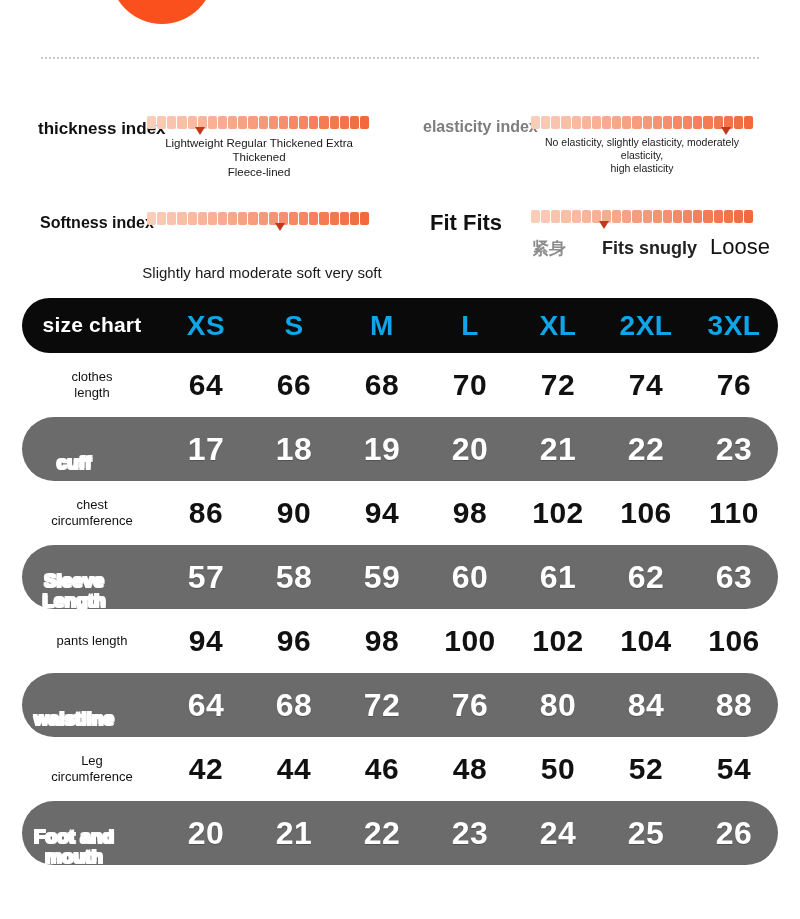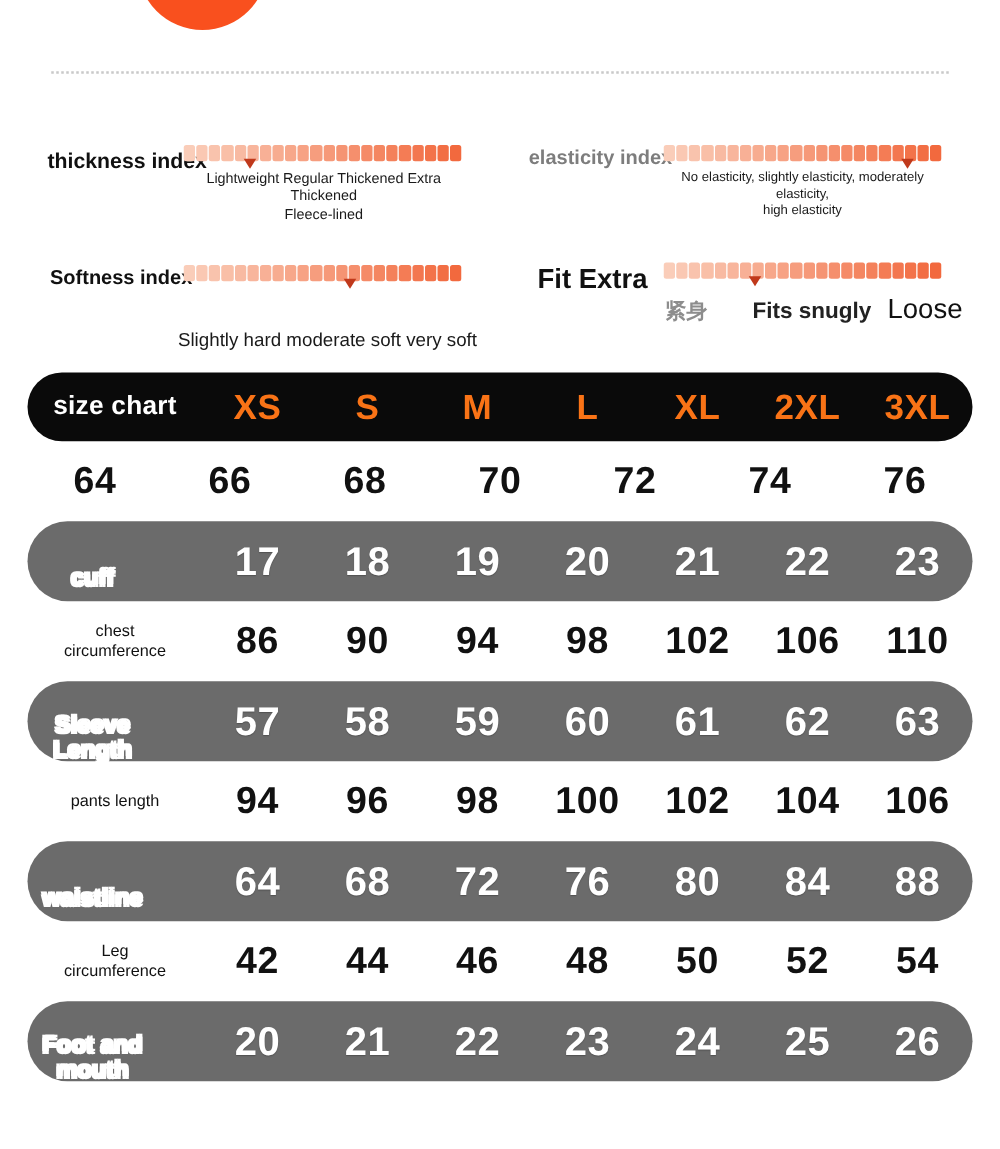--- a/index.html
+++ b/index.html
@@ -156,21 +156,21 @@
   }
   .cell {
     flex: 1 1 0;
     text-align: center;
     font-size: 30px;
     font-weight: bold;
     color: #111;
     letter-spacing: .5px;
   }
   .row.head .cell {
-    color: #f97316;
+    color: #0ea5e9;
     font-size: 28px;
   }
   .row.dark .cell {
     color: #ffffff;
     font-size: 32px;
     text-shadow: 0 1px 1px rgba(0,0,0,.25);
   }
 </style>
 </head>
 <body>
@@ -272,21 +272,21 @@
         <div class="seg" style="background: rgb(242, 110, 68);"></div>
         <div class="seg" style="background: rgb(242, 105, 62);"></div>
       </div>
     <div class="marker" id="mk-softness" style="top: 123px; left: 275.2px;"></div>
     <div class="idx-scale" style="left:142px; top:132px; width:240px; font-size:15px;margin-top:32px;">
       <span>Slightly hard moderate soft very soft</span>
     </div>
   </div>
 
   <div class="idx">
-    <div class="idx-label" style="left:430px; top:112px; font-size:22px;">Fit Extra</div>
+    <div class="idx-label" style="left:430px; top:112px; font-size:22px;">Fit Fits</div>
     <div class="bar" id="bar-fit" style="left:531px; top:110px; width:222px;">
         <div class="seg" style="background: rgb(250, 205, 185);"></div>
         <div class="seg" style="background: rgb(250, 200, 179);"></div>
         <div class="seg" style="background: rgb(249, 195, 173);"></div>
         <div class="seg" style="background: rgb(249, 191, 167);"></div>
         <div class="seg" style="background: rgb(248, 186, 162);"></div>
         <div class="seg" style="background: rgb(248, 181, 156);"></div>
         <div class="seg" style="background: rgb(248, 176, 150);"></div>
         <div class="seg" style="background: rgb(247, 172, 144);"></div>
         <div class="seg" style="background: rgb(247, 167, 138);"></div>
@@ -323,20 +323,21 @@
     <div class="cell">S</div>
     <div class="cell">M</div>
     <div class="cell">L</div>
     <div class="cell">XL</div>
     <div class="cell">2XL</div>
     <div class="cell">3XL</div>
   </div>
 
   <div id="rows-host">
       <div class="row light">
+        <div class="cell-label">clothes<br>length</div>
         <div class="cell">64</div>
         <div class="cell">66</div>
         <div class="cell">68</div>
         <div class="cell">70</div>
         <div class="cell">72</div>
         <div class="cell">74</div>
         <div class="cell">76</div>
       </div>
       <div class="row dark">
         <div class="cell-label">cuff</div>

